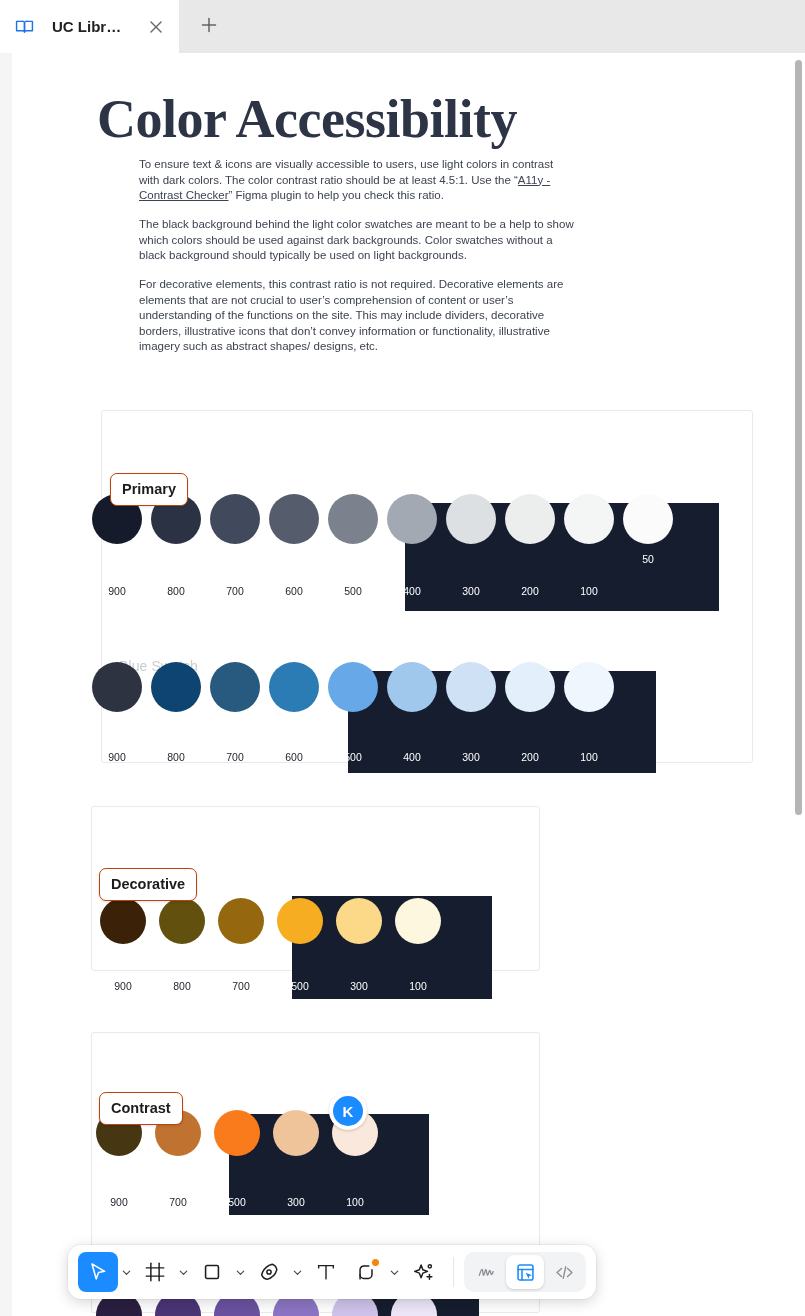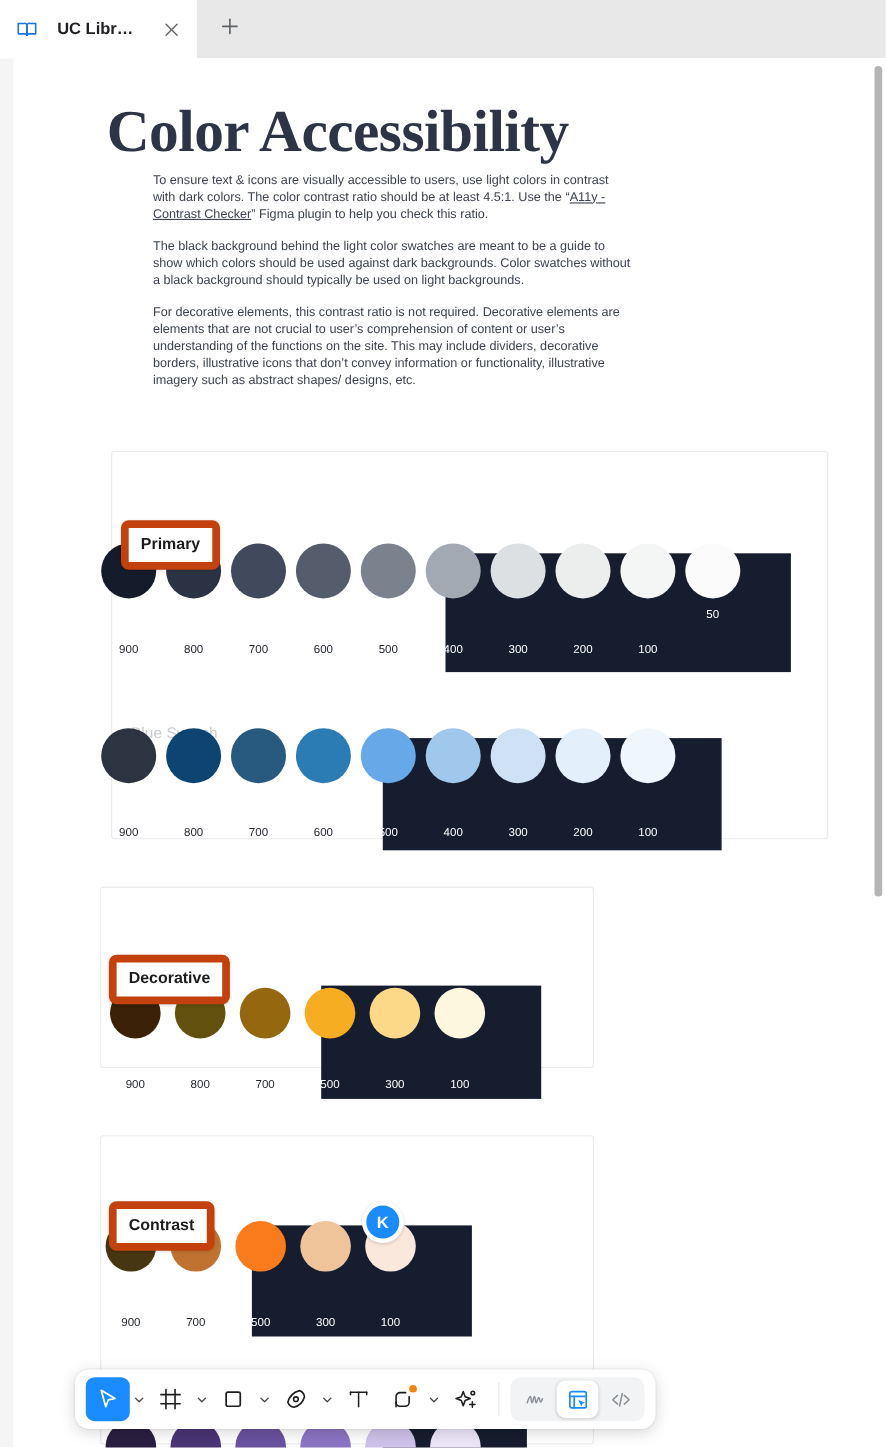--- a/index.html
+++ b/index.html
@@ -108,21 +108,21 @@
     position: absolute;
     font-size: 10.5px; text-align: center; width: 44px;
     color: #23272f;
   }
   .tick.on-dark { color: #ffffff; }
 
   
   .badge {
     position: absolute;
     background: #ffffff;
-    border: 7px solid #c2410c;
+    border: 1px solid #c2410c;
     border-radius: 7px;
     box-shadow: 0 1px 3px rgba(0,0,0,.13);
     font-size: 14.5px; font-weight: 700; color: #1c1c1c;
     padding: 7px 11px 8px 11px;
     white-space: nowrap;
   }
   .badge-primary   { left: 110px; top: 420px; }
   .badge-secondary { left: 99px;  top: 815px; }
   .badge-tertiary  { left: 99px;  top: 1039px; }
 
@@ -216,21 +216,21 @@
 <div class="viewport">
   <div class="left-gutter"></div>
 
   <div class="doc">
 
     <div class="h1">Color Accessibility</div>
 
     <div class="para p1">
       <span>To ensure text &amp; icons are visually accessible to users, use light colors in contrast with dark colors. The color contrast ratio should be at least 4.5:1. Use the “</span><a class="link" href="#">A11y - Contrast Checker</a><span>” Figma plugin to help you check this ratio.</span>
     </div>
-    <div class="para p2">The black background behind the light color swatches are meant to be a guide to show which colors should be used against dark backgrounds. Color swatches without a black background should typically be used on light backgrounds.</div>
+    <div class="para p2">The black background behind the light color swatches are meant to be a help to show which colors should be used against dark backgrounds. Color swatches without a black background should typically be used on light backgrounds.</div>
     <div class="para p3">For decorative elements, this contrast ratio is not required. Decorative elements are elements that are not crucial to user’s comprehension of content or user’s understanding of the functions on the site. This may include dividers, decorative borders, illustrative icons that don’t convey information or functionality, illustrative imagery such as abstract shapes/ designs, etc.</div>
 
     <div class="card card-primary"></div>
     <div class="card card-secondary"></div>
     <div class="card card-tertiary"></div>
 
     <div id="rows">
         <div class="group-label" style="left: 119px; top: 418px;">uc-gray</div>
         <div class="dark-panel" style="left: 405px; top: 450px; width: 314px; height: 108px;"></div>
         <div class="swatch" title="#151b2b" style="left: 92px; top: 441px; width: 50px; height: 50px; background: rgb(21, 27, 43);"></div>

